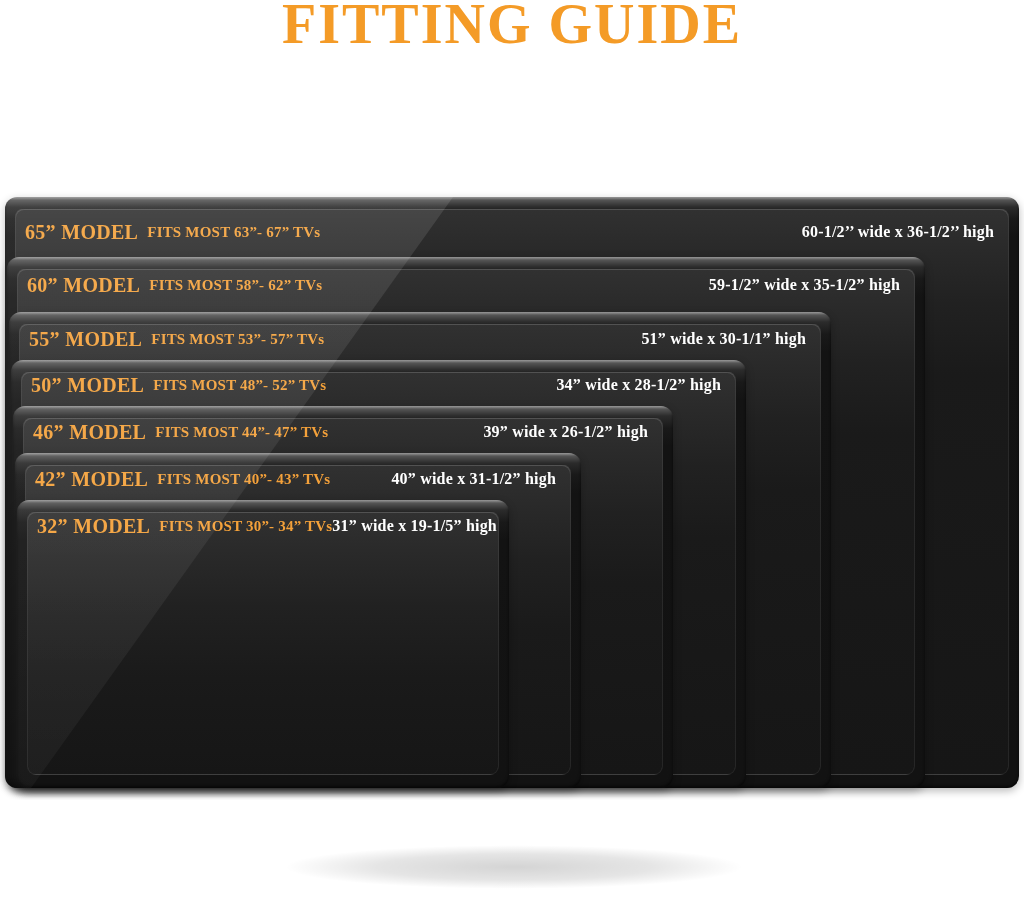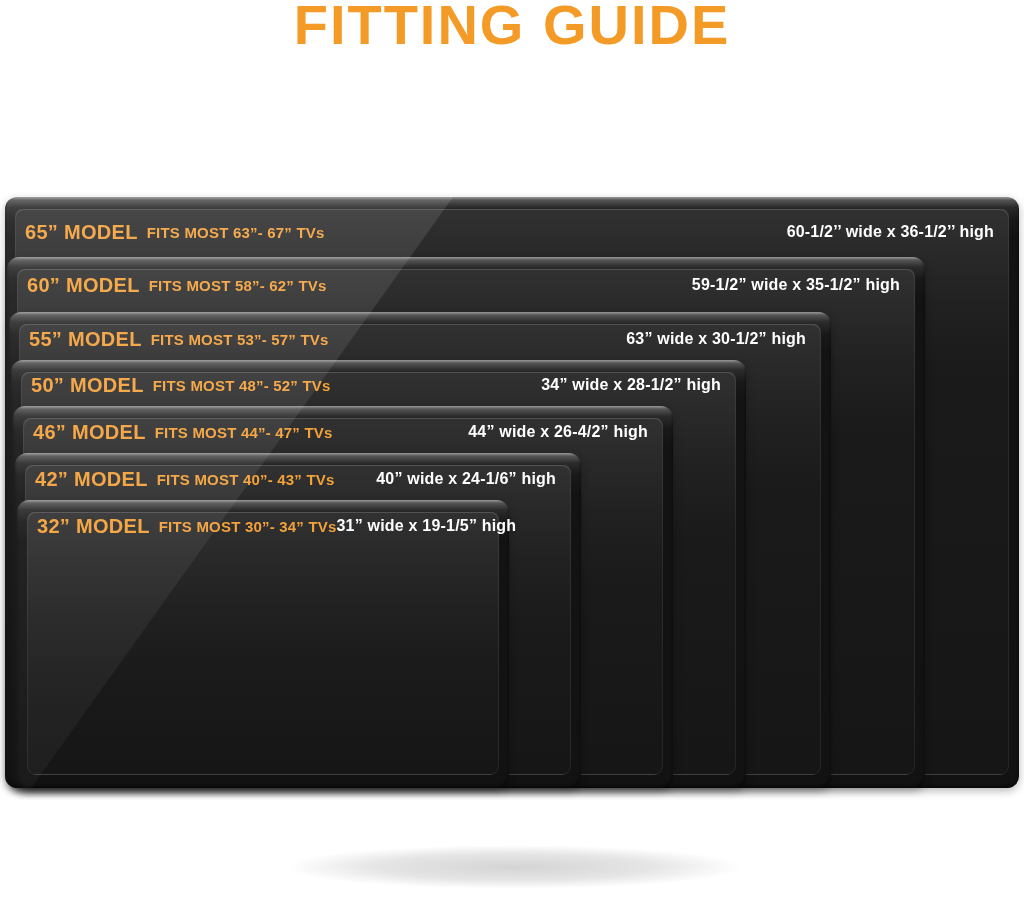--- a/index.html
+++ b/index.html
@@ -3,21 +3,21 @@
 <meta charset="utf-8">
 <style>
   html,body{margin:0;padding:0;}
   body{
     width:1024px;height:903px;
     background:#ffffff;
     font-family:"Liberation Sans", sans-serif;
     position:relative;
     overflow:hidden;
   }
-  .page{position:absolute;inset:0;}
+  .page{position:absolute;inset:0;font-family:Liberation Serif, serif;}
   .title{
     position:absolute;top:-4px;left:0;width:1024px;
     text-align:center;
     font-size:56px;font-weight:bold;letter-spacing:2px;
     color:var(--accent,#F49B27);
     margin:0;line-height:1.02;
   }
   .stack{position:absolute;left:0;top:197px;width:1024px;height:591px;}
   .tv{
     position:absolute;
@@ -91,51 +91,51 @@
           <span class="dims">59-1/2” wide x 35-1/2” high</span>
         </div>
       </div>
     </div>
 
     <div class="tv" style="top:115px;left:9px;width:822px;height:476px;">
       <div class="screen">
         <div class="header" style="height:30px;">
           <span class="model">55” MODEL</span>
           <span class="fits">FITS MOST 53”- 57” TVs</span>
-          <span class="dims">63” wide x 30-1/2” high</span>
+          <span class="dims">51” wide x 30-1/1” high</span>
         </div>
       </div>
     </div>
 
     <div class="tv" style="top:163px;left:11px;width:735px;height:428px;">
       <div class="screen">
         <div class="header" style="height:26px;">
           <span class="model">50” MODEL</span>
           <span class="fits">FITS MOST 48”- 52” TVs</span>
           <span class="dims">34” wide x 28-1/2” high</span>
         </div>
       </div>
     </div>
 
     <div class="tv" style="top:209px;left:13px;width:660px;height:382px;">
       <div class="screen">
         <div class="header" style="height:28px;">
           <span class="model">46” MODEL</span>
           <span class="fits">FITS MOST 44”- 47” TVs</span>
-          <span class="dims">44” wide x 26-4/2” high</span>
+          <span class="dims">39” wide x 26-1/2” high</span>
         </div>
       </div>
     </div>
 
     <div class="tv" style="top:256px;left:15px;width:566px;height:335px;">
       <div class="screen">
         <div class="header" style="height:28px;">
           <span class="model">42” MODEL</span>
           <span class="fits">FITS MOST 40”- 43” TVs</span>
-          <span class="dims">40” wide x 24-1/6” high</span>
+          <span class="dims">40” wide x 31-1/2” high</span>
         </div>
       </div>
     </div>
 
     <div class="tv" style="top:303px;left:17px;width:492px;height:288px;">
       <div class="screen">
         <div class="header" style="height:28px;">
           <span class="model">32” MODEL</span>
           <span class="fits">FITS MOST 30”- 34” TVs</span>
           <span class="dims">31” wide x 19-1/5” high</span>

